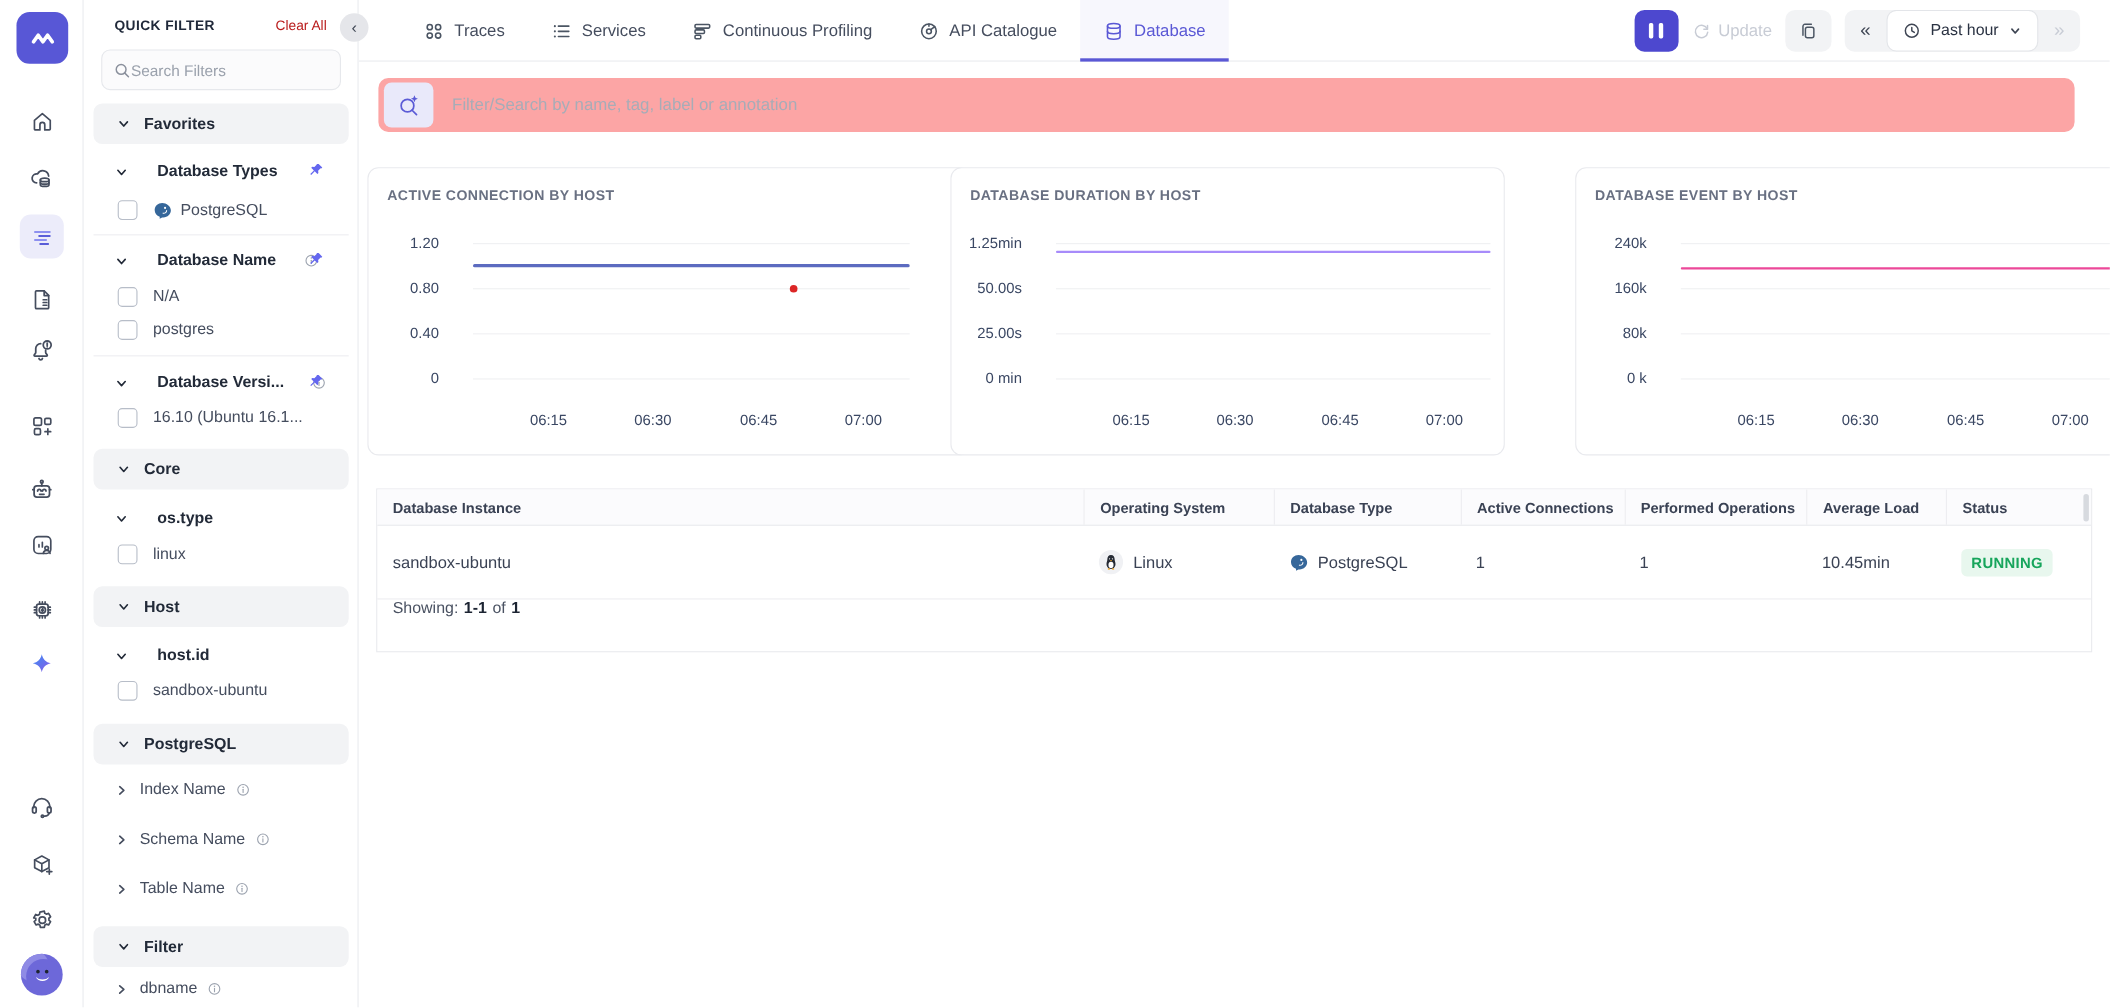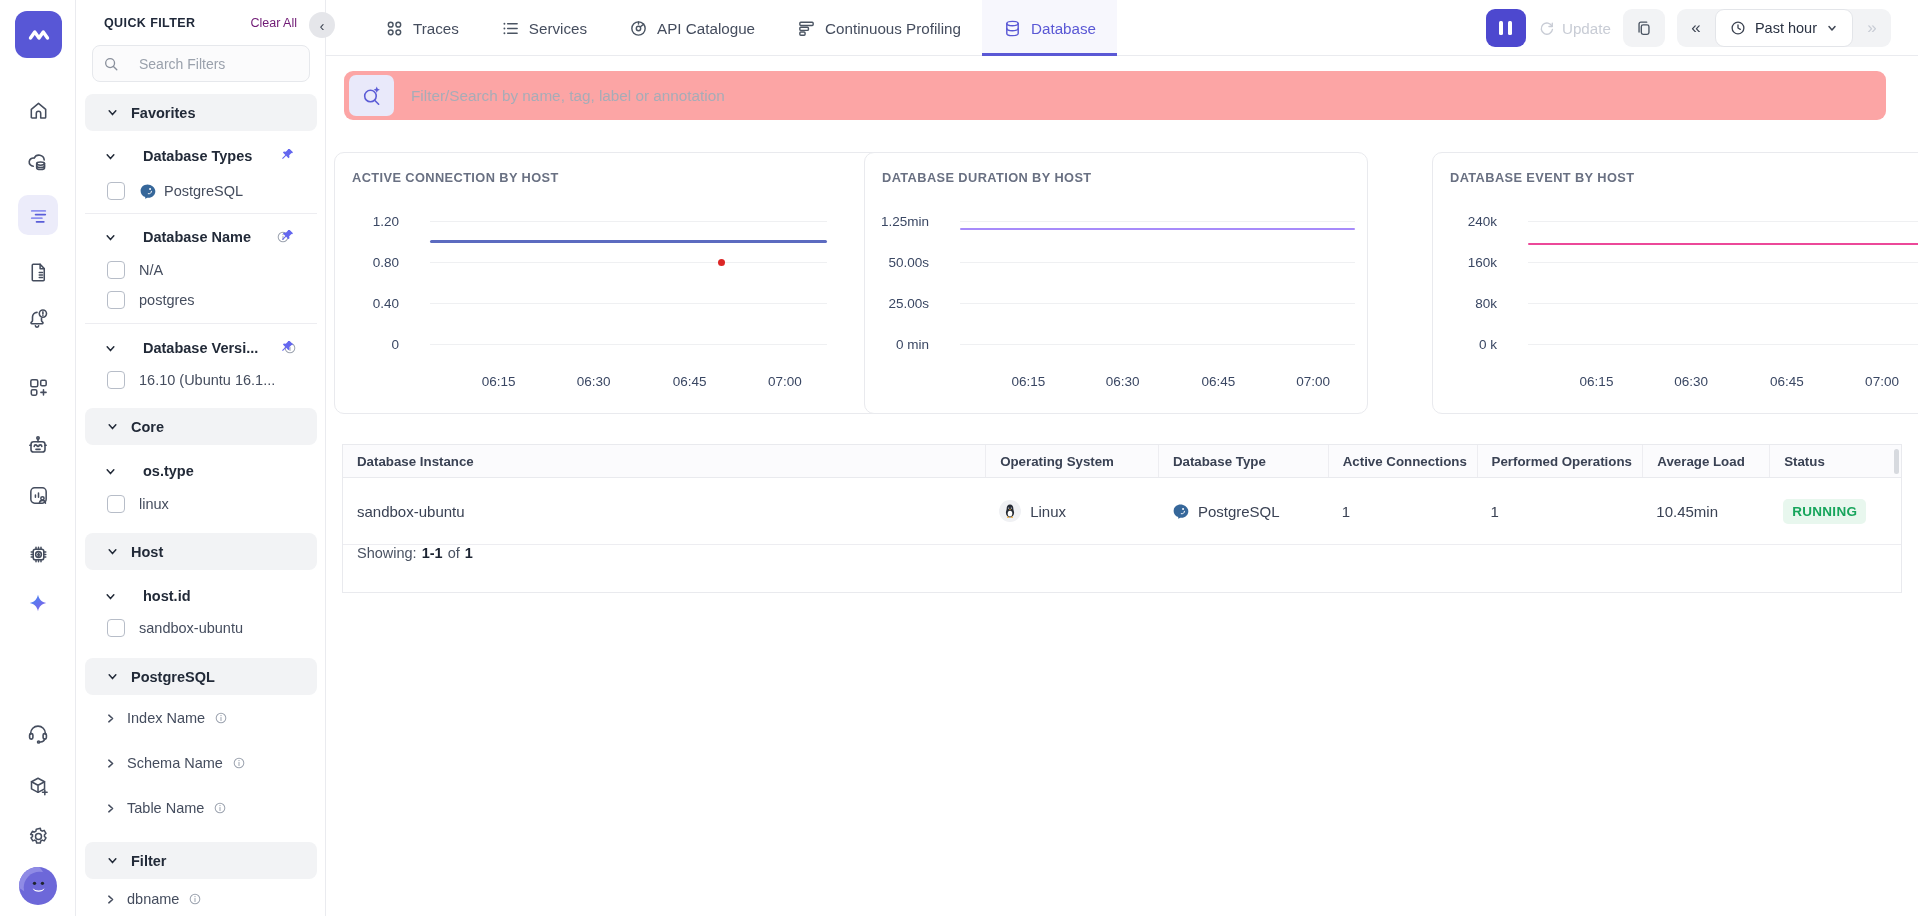--- a/index.html
+++ b/index.html
@@ -12,23 +12,23 @@
   .logo { position:absolute; left:15px; top:11px; width:47px; height:47px; border-radius:12px; background:#5857d6; display:flex; align-items:center; justify-content:center; }
   .rail-item { position:absolute; left:18px; width:40px; height:40px; border-radius:10px; display:flex; align-items:center; justify-content:center; }
   .rail-item.active { background:#ececfa; }
   .rail-item svg { display:block; }
   .ric { stroke:#454d5e; fill:none; stroke-width:1.6; stroke-linecap:round; stroke-linejoin:round; }
   .avatar-circle { width:38px; height:38px; border-radius:50%; background:#6d68d9; overflow:hidden; display:flex; align-items:center; justify-content:center; }
 
   
   #panel { position:absolute; left:76px; top:0; width:250px; height:916px; background:#fff; border-right:1px solid #eaebef; z-index:4; }
   .qf-title { position:absolute; left:28px; top:16px; font-size:12.5px; font-weight:bold; letter-spacing:.4px; color:#20293a; }
-  .qf-clear { position:absolute; right:28px; top:16px; font-size:12.5px; color:#701a75; cursor:pointer; }
+  .qf-clear { position:absolute; right:28px; top:16px; font-size:12.5px; color:#b91c1c; cursor:pointer; }
   .collapse-btn { position:absolute; left:233px; top:12px; width:26px; height:26px; border-radius:50%; background:#e5e6ea; color:#3f4654; display:flex; align-items:center; justify-content:center; font-size:15px; z-index:6; }
-  .qf-search { position:absolute; left:16px; top:45px; width:218px; height:37px; border:1px solid #e6e8ec; background:#fbfbfc; border-radius:8px; display:flex; align-items:center; padding:0 10px; gap:20px; }
+  .qf-search { position:absolute; left:16px; top:45px; width:218px; height:37px; border:1px solid #e6e8ec; background:#fbfbfc; border-radius:8px; display:flex; align-items:center; padding:0 10px; gap:0; }
   .qf-search input { border:0; outline:0; background:transparent; font-size:14px; color:#3a4254; width:160px; font-family:"Liberation Sans",sans-serif; }
   .qf-search input::placeholder { color:#9aa1ac; }
   .pill { position:absolute; left:9px; width:232px; height:37px; background:#f2f3f5; border-radius:8px; display:flex; align-items:center; padding:0 0 0 20px; gap:11px; font-size:14.5px; font-weight:bold; color:#222a38; }
   .subhead { position:absolute; left:27px; display:flex; align-items:center; gap:25px; font-size:14.5px; font-weight:bold; color:#222a38; height:20px; }
   .subhead .sicon { display:flex; align-items:center; }
   .optrow { position:absolute; left:31px; display:flex; align-items:center; gap:14px; height:22px; font-size:14.5px; color:#454d5e; }
   .cbx { width:18px; height:18px; border:1.6px solid #b7bdc8; border-radius:4px; background:#fff; flex:0 0 auto; }
   .leafrow { position:absolute; left:27px; display:flex; align-items:center; gap:9px; height:20px; font-size:14.5px; color:#454d5e; }
   .pin { position:absolute; left:203px; }
   .divider { position:absolute; left:9px; width:232px; height:1px; background:#ededf1; }
@@ -457,33 +457,33 @@
               <line class="tic" x1="7" y1="10" x2="17" y2="10"></line>
               <line class="tic" x1="7" y1="15" x2="17" y2="15"></line>
               <circle cx="3.6" cy="5" r="1" fill="#4b5563"></circle>
               <circle cx="3.6" cy="10" r="1" fill="#4b5563"></circle>
               <circle cx="3.6" cy="15" r="1" fill="#4b5563"></circle>
             </svg>
           <span>Services</span>
         </div>
         <div class="tab">
           <svg width="19" height="19" viewBox="0 0 20 20">
+              <rect class="tic" x="3" y="3.5" width="14" height="3.4" rx="1"></rect>
+              <rect class="tic" x="3" y="8.6" width="9" height="3.4" rx="1"></rect>
+              <rect class="tic" x="3" y="13.7" width="5.5" height="3.4" rx="1"></rect>
+            </svg>
+          <span>Continuous Profiling</span>
+        </div>
+        <div class="tab">
+          <svg width="19" height="19" viewBox="0 0 20 20">
               <circle class="tic" cx="10" cy="10" r="7"></circle>
               <circle class="tic" cx="10" cy="10" r="2.3"></circle>
               <path class="tic" d="M12 8.2 15.6 5.4M10 3v2.2"></path>
             </svg>
           <span>API Catalogue</span>
-        </div>
-        <div class="tab">
-          <svg width="19" height="19" viewBox="0 0 20 20">
-              <rect class="tic" x="3" y="3.5" width="14" height="3.4" rx="1"></rect>
-              <rect class="tic" x="3" y="8.6" width="9" height="3.4" rx="1"></rect>
-              <rect class="tic" x="3" y="13.7" width="5.5" height="3.4" rx="1"></rect>
-            </svg>
-          <span>Continuous Profiling</span>
         </div>
         <div class="tab active">
           <svg width="19" height="19" viewBox="0 0 20 20">
               <ellipse class="tic" cx="10" cy="4.8" rx="6" ry="2.3"></ellipse>
               <path class="tic" d="M4 4.8v10.4c0 1.3 2.7 2.3 6 2.3s6-1 6-2.3V4.8"></path>
               <path class="tic" d="M4 10c0 1.3 2.7 2.3 6 2.3s6-1 6-2.3"></path>
             </svg>
           <span>Database</span>
         </div>
       </div>

